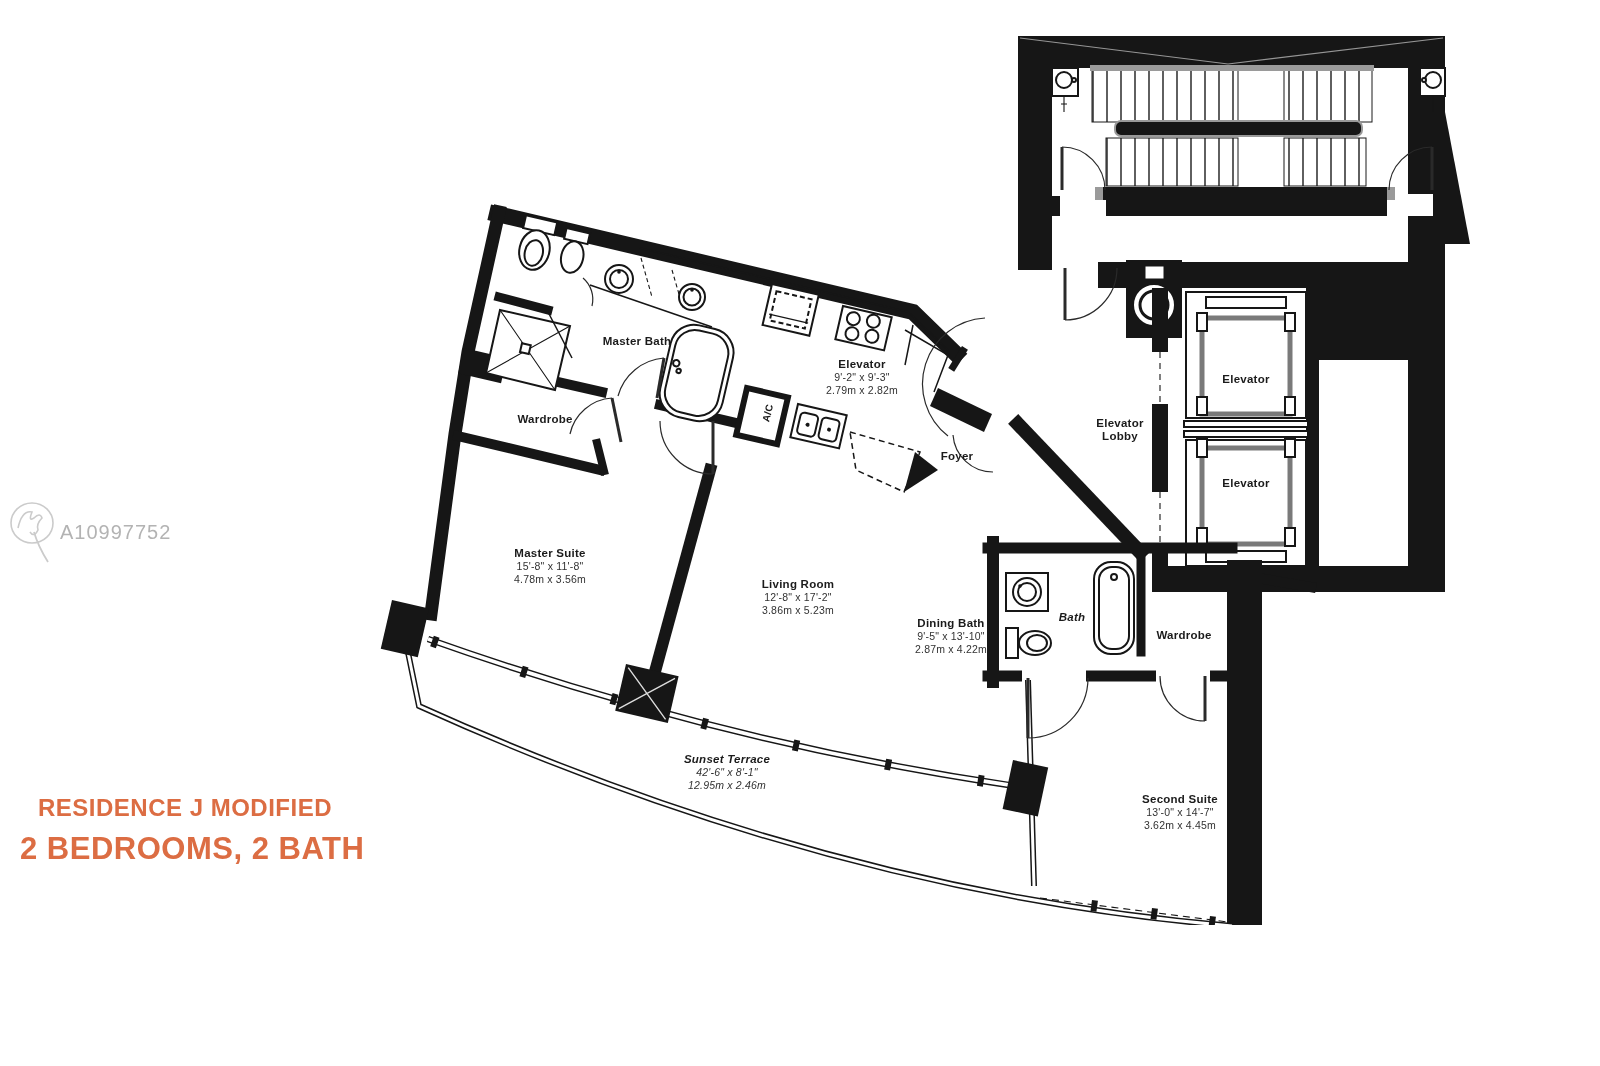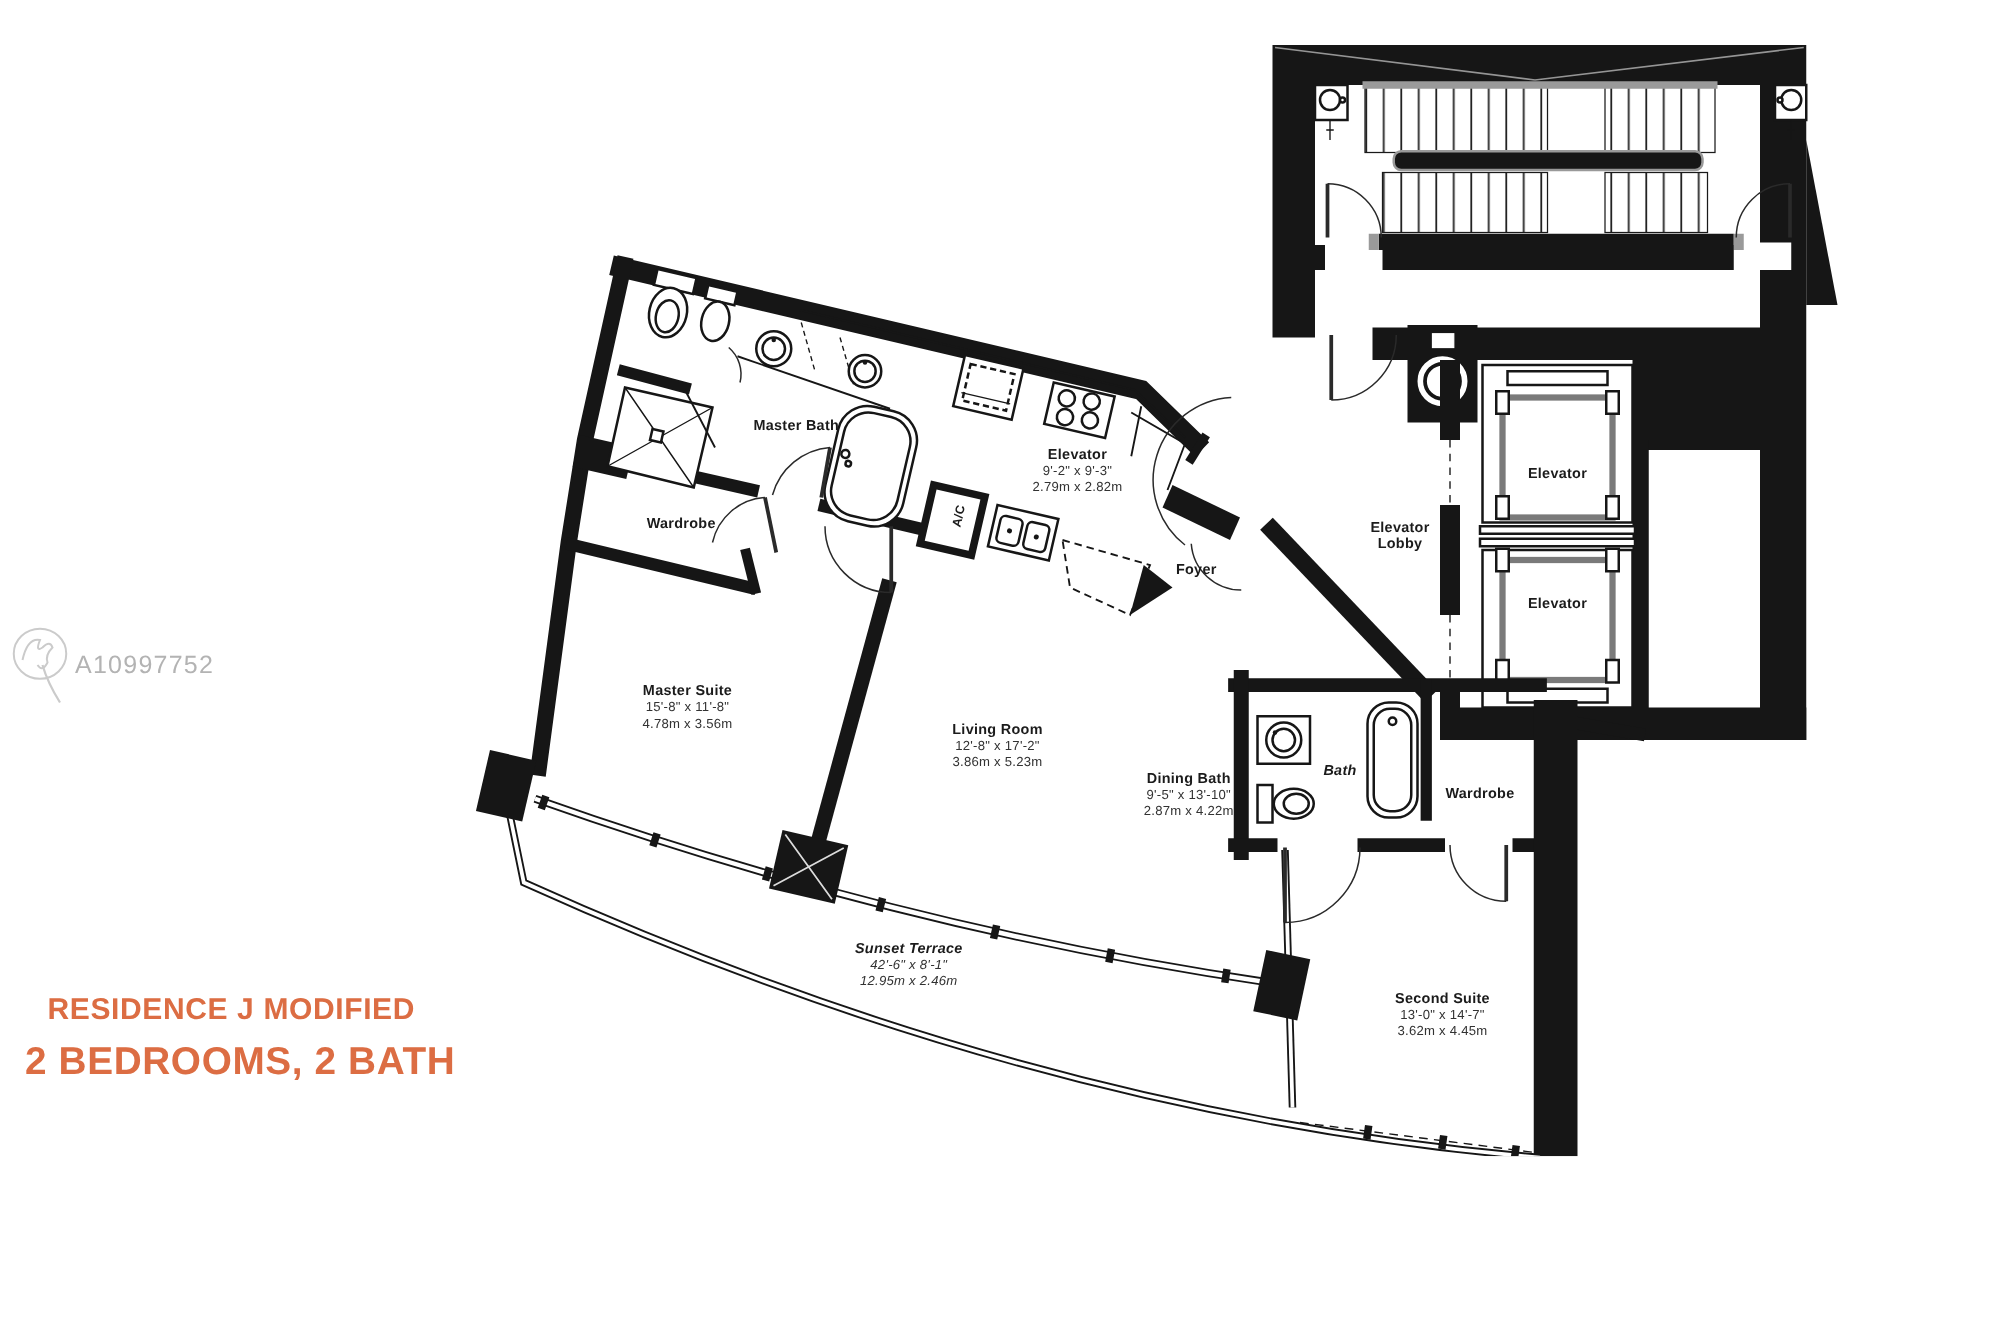--- a/index.html
+++ b/index.html
@@ -368,21 +368,21 @@
   </div>
 
   <div class="room-label" style="left:1072px;top:618px;font-style:italic;">
     <div class="room-name">Bath</div>
   </div>
 
   <div class="room-label" style="left:1184px;top:636px;">
     <div class="room-name">Wardrobe</div>
   </div>
 
-  <div class="room-label" style="left:1154px;top:812px;">
+  <div class="room-label" style="left:1180px;top:812px;">
     <div class="room-name">Second Suite</div>
     <div class="room-dim">13'-0" x 14'-7"</div>
     <div class="room-dim">3.62m x 4.45m</div>
   </div>
 
   <div class="room-label" style="left:727px;top:772px;font-style:italic;">
     <div class="room-name">Sunset Terrace</div>
     <div class="room-dim">42'-6" x 8'-1"</div>
     <div class="room-dim">12.95m x 2.46m</div>
   </div>

